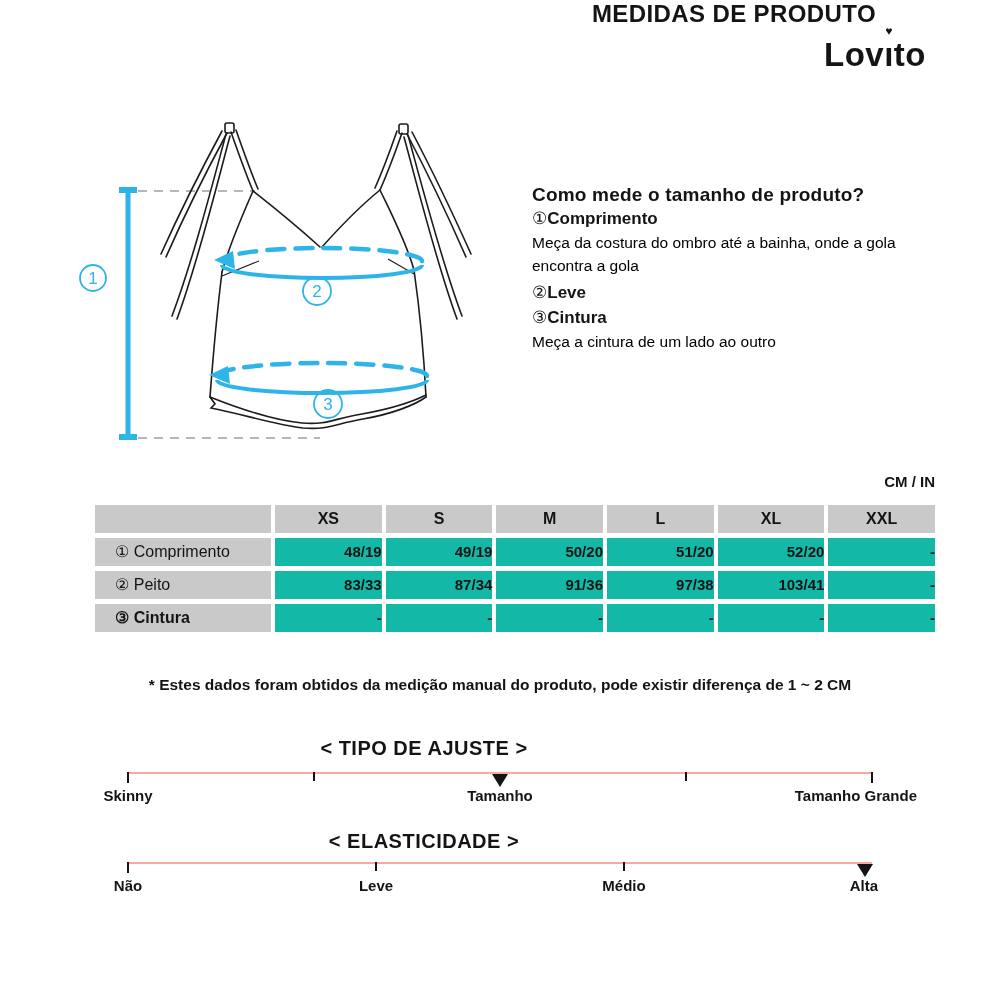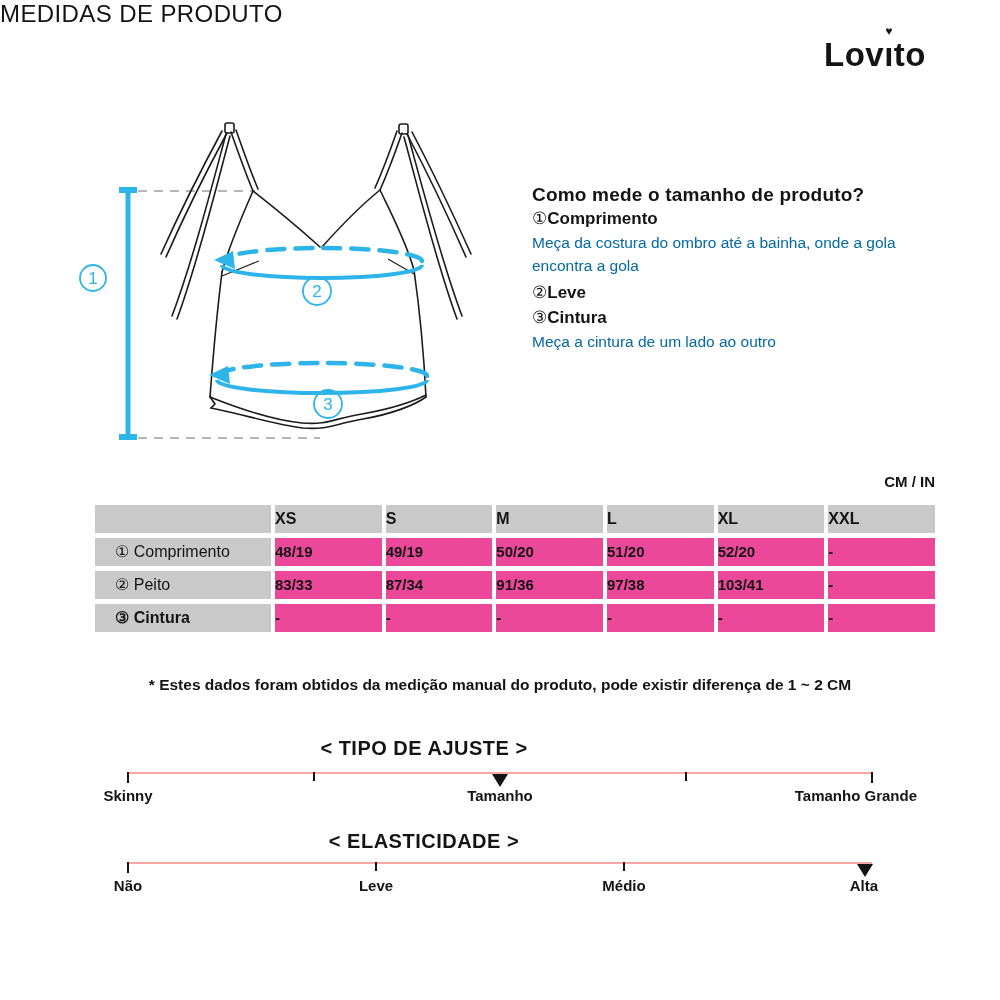--- a/index.html
+++ b/index.html
@@ -2,48 +2,48 @@
 <html style="--accent: #2db4e8;"><head>
 <meta charset="utf-8">
 <style>
   :root { --accent:#2db4e8; }
   * { box-sizing:border-box; margin:0; padding:0; }
   html,body { width:1000px; height:1000px; background:#ffffff; }
   body { font-family:"Liberation Sans", sans-serif; color:#141414; position:relative; overflow:hidden; }
   .abs { position:absolute; }
 
   
-  .page-title { left:0; top:48; width:876px; text-align:left; font-size:24px; font-weight:400; letter-spacing:.4px; }
+  .page-title { left:0; top:48; width:876px; text-align:right; font-size:24px; font-weight:700; letter-spacing:.4px; }
   .brand { right:74px; top:36px; font-size:33px; font-weight:700; letter-spacing:.5px; }
   .brand .iwrap { position:relative; display:inline-block; }
   .brand .heart { position:absolute; left:50%; top:-11px; transform:translateX(-50%); font-size:12px; line-height:12px; }
 
   
   .diagram { left:70px; top:110px; width:450px; height:360px; }
   .k-line { stroke:#1c1c1c; fill:none; stroke-width:1.6; stroke-linecap:round; }
   .k-thin { stroke:#1c1c1c; fill:none; stroke-width:1.1; }
   .dash-gray { stroke:#b6b6b6; stroke-width:2.2; stroke-dasharray:9 7; }
   .acc-s { stroke:var(--accent); fill:none; }
   .acc-f { fill:var(--accent); }
   .svg-num { font-family:"Liberation Sans",sans-serif; font-size:17px; fill:var(--accent); }
 
   
   .guide { left:532px; top:184px; width:382px; }
   .guide-heading { font-size:19px; font-weight:700; letter-spacing:.2px; }
   .g-title { font-size:17px; font-weight:700; line-height:25px; }
   .g-num { font-size:17px; font-weight:400; }
-  .g-desc { font-size:15.5px; line-height:23px; color:#0369a1; margin-bottom:3px; }
+  .g-desc { font-size:15.5px; line-height:23px; color:#000000; margin-bottom:3px; }
 
   
   .unit-label { right:65px; top:473px; font-size:15px; font-weight:700; }
   .size-table { left:95px; top:505px; width:840px; display:grid; grid-template-columns:176px repeat(6,1fr); column-gap:4px; row-gap:5px; grid-auto-rows:28px; font-size:16px; }
-  .th { background:#c9c9c9; line-height:28px; text-align:left; font-weight:700; }
+  .th { background:#c9c9c9; line-height:28px; text-align:center; font-weight:700; }
   .rl { background:#c9c9c9; line-height:28px; padding-left:20px; font-weight:400; }
   .rl.heavy { font-weight:700; }
-  .td { background:#ec4899; line-height:28px; text-align:left; font-weight:700; font-size:15px; }
+  .td { background:#14b8a6; line-height:28px; text-align:right; font-weight:700; font-size:15px; }
 
   .footnote { left:0; top:676px; width:1000px; text-align:center; font-size:15.5px; font-weight:700; }
 
   
   .scale-title { left:16px; width:816px; text-align:center; font-size:20px; font-weight:700; letter-spacing:.5px; }
   .scale { left:128px; width:744px; height:2px; background:#fca5a5; position:absolute; }
   .tick { position:absolute; top:0; width:2px; background:#141414; transform:translateX(-1px); }
   .tick.end { height:11px; }
   .tick.mid { height:9px; }
   .tri { position:absolute; top:2px; width:0; height:0; border-left:8px solid transparent; border-right:8px solid transparent; border-top:13px solid #141414; }

